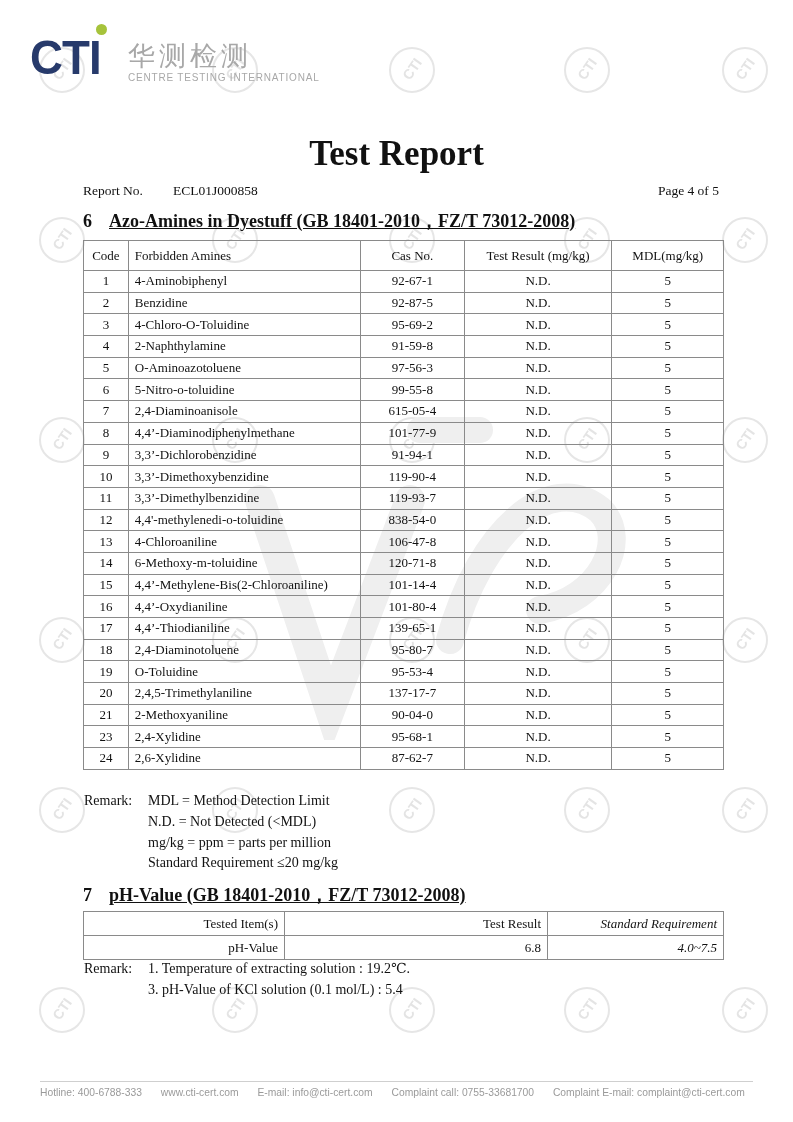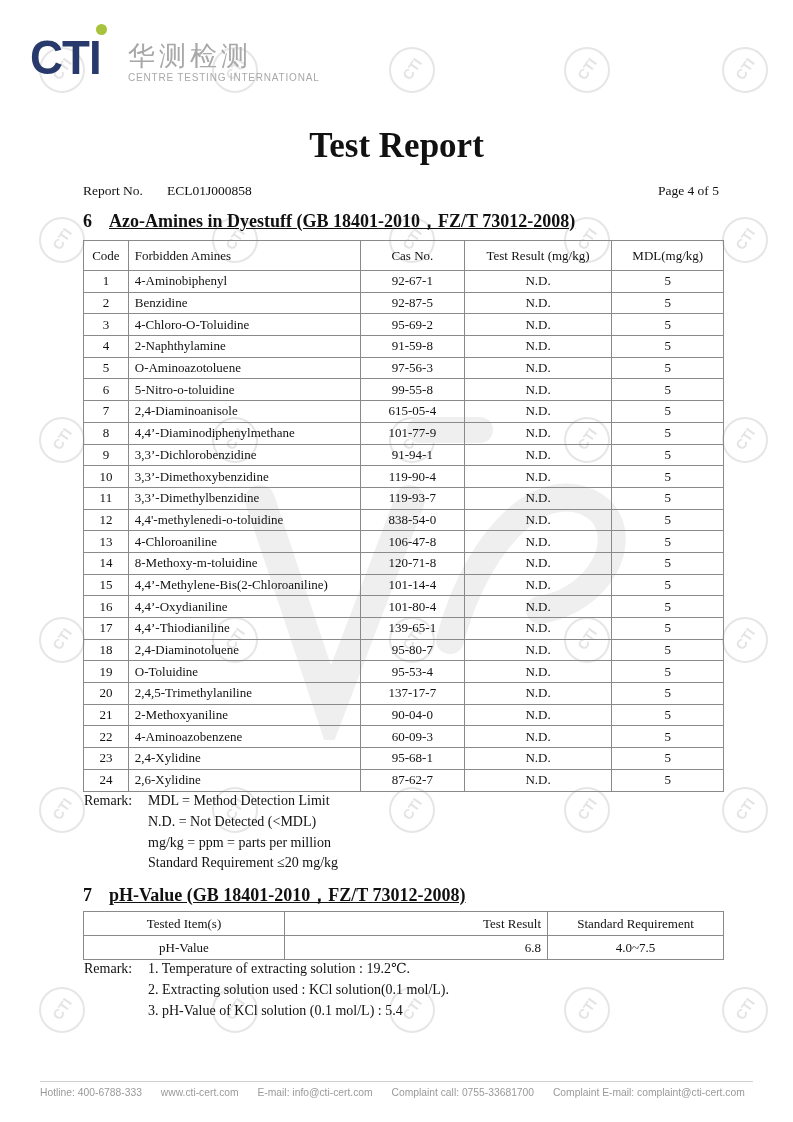--- a/index.html
+++ b/index.html
@@ -20,25 +20,25 @@
   .logo-cti { position: absolute; left: 0; top: 12px; font-family: "Liberation Sans", sans-serif;
         font-weight: bold; font-size: 48px; color: #273a6b; letter-spacing: -1px;
         transform: scaleX(0.95); transform-origin: left; line-height: 48px; }
   .logo-dot { position: absolute; left: 66px; top: 2px; width: 11px; height: 11px;
         border-radius: 50%; background: #a6c33b; }
   .logo-cn { position: absolute; left: 98px; top: 16px; font-family: "DejaVu Sans", sans-serif;
         font-size: 27px; color: #a8a8a8; letter-spacing: 4px; white-space: nowrap; font-weight: normal; }
   .logo-en { position: absolute; left: 98px; top: 50px; font-family: "Liberation Sans", sans-serif;
         font-size: 10px; color: #a8a8a8; letter-spacing: 0.8px; white-space: nowrap; }
 
-  .title { position: absolute; left: 0; width: 793px; top: 126px; text-align: center;
+  .title { position: absolute; left: 0; width: 793px; top: 134px; text-align: center;
         font-size: 35px; font-weight: bold; }
 
   .report-no { position: absolute; left: 83px; top: 183px; font-size: 13.5px; }
-  .report-no .val { margin-left: 24px; }
+  .report-no .val { margin-left: 30px; }
   .page-no { position: absolute; right: 74px; top: 183px; font-size: 13.5px; }
 
   .section-title { position: absolute; font-size: 18px; font-weight: bold; }
   .section-title .num { display: inline-block; width: 26px; }
   .section-title .txt { text-decoration: underline; }
   .sec6 { left: 83px; top: 209px; }
   .sec7 { left: 83px; top: 883px; }
 
   table { border-collapse: collapse; position: absolute; font-size: 13px; }
   td, th { border: 1px solid #8a8a8a; font-weight: normal; padding: 0 6px; }
@@ -52,23 +52,23 @@
   .amines .c-mdl { width: 100px; text-align: center; }
 
   .remark { position: absolute; font-size: 14px; line-height: 20.8px; }
   .remark .lbl { position: absolute; left: 0; top: 0; }
   .remark .lines { position: absolute; left: 64px; top: 0; white-space: nowrap; }
   .rem1 { left: 84px; top: 791px; width: 600px; height: 90px; }
   .rem2 { left: 84px; top: 959px; width: 600px; height: 70px; }
 
   .ph { left: 83px; top: 911px; width: 641px; }
   .ph td { height: 23px; }
-  .ph .c1 { width: 188px; text-align: center; }
+  .ph .c1 { width: 188px; text-align: right; }
   .ph .c2 { width: 250px; text-align: right; }
-  .ph .c3 { width: 163px; text-align: center; }
+  .ph .c3 { width: 163px; text-align: right; font-style: italic; }
 
   .footer-line { position: absolute; left: 40px; right: 40px; top: 1081px; height: 1px; background: #cfcfcf; }
   .footer { position: absolute; left: 40px; top: 1087px; font-family: "Liberation Sans", sans-serif;
         font-size: 10.3px; color: #9a9a9a; white-space: nowrap; }
   .footer span { margin-right: 16px; }
 </style>
 </head>
 <body>
 
 <div id="watermarks">
@@ -224,21 +224,21 @@
       </tr>
       <tr>
         <td class="c-code">13</td>
         <td class="c-name">4-Chloroaniline</td>
         <td class="c-cas">106-47-8</td>
         <td class="c-res">N.D.</td>
         <td class="c-mdl">5</td>
       </tr>
       <tr>
         <td class="c-code">14</td>
-        <td class="c-name">8-Methoxy-m-toluidine</td>
+        <td class="c-name">6-Methoxy-m-toluidine</td>
         <td class="c-cas">120-71-8</td>
         <td class="c-res">N.D.</td>
         <td class="c-mdl">5</td>
       </tr>
       <tr>
         <td class="c-code">15</td>
         <td class="c-name">4,4’-Methylene-Bis(2-Chloroaniline)</td>
         <td class="c-cas">101-14-4</td>
         <td class="c-res">N.D.</td>
         <td class="c-mdl">5</td>
@@ -275,27 +275,20 @@
         <td class="c-code">20</td>
         <td class="c-name">2,4,5-Trimethylaniline</td>
         <td class="c-cas">137-17-7</td>
         <td class="c-res">N.D.</td>
         <td class="c-mdl">5</td>
       </tr>
       <tr>
         <td class="c-code">21</td>
         <td class="c-name">2-Methoxyaniline</td>
         <td class="c-cas">90-04-0</td>
-        <td class="c-res">N.D.</td>
-        <td class="c-mdl">5</td>
-      </tr>
-      <tr>
-        <td class="c-code">22</td>
-        <td class="c-name">4-Aminoazobenzene</td>
-        <td class="c-cas">60-09-3</td>
         <td class="c-res">N.D.</td>
         <td class="c-mdl">5</td>
       </tr>
       <tr>
         <td class="c-code">23</td>
         <td class="c-name">2,4-Xylidine</td>
         <td class="c-cas">95-68-1</td>
         <td class="c-res">N.D.</td>
         <td class="c-mdl">5</td>
       </tr>
@@ -335,21 +328,20 @@
     <td class="c2">6.8</td>
     <td class="c3">4.0~7.5</td>
   </tr>
 </tbody>
   </table>
 
 <div class="remark rem2">
   <div class="lbl">Remark:</div>
   <div class="lines">
     <div>1. Temperature of extracting solution : 19.2℃.</div>
-    <div>2. Extracting solution used : KCl solution(0.1 mol/L).</div>
     <div>3. pH-Value of KCl solution (0.1 mol/L) : 5.4</div>
   </div>
 </div>
 
 <div class="footer-line"></div>
 <div class="footer">
   <span>Hotline: 400-6788-333</span>
   <span>www.cti-cert.com</span>
   <span>E-mail: info@cti-cert.com</span>
   <span>Complaint call: 0755-33681700</span>

